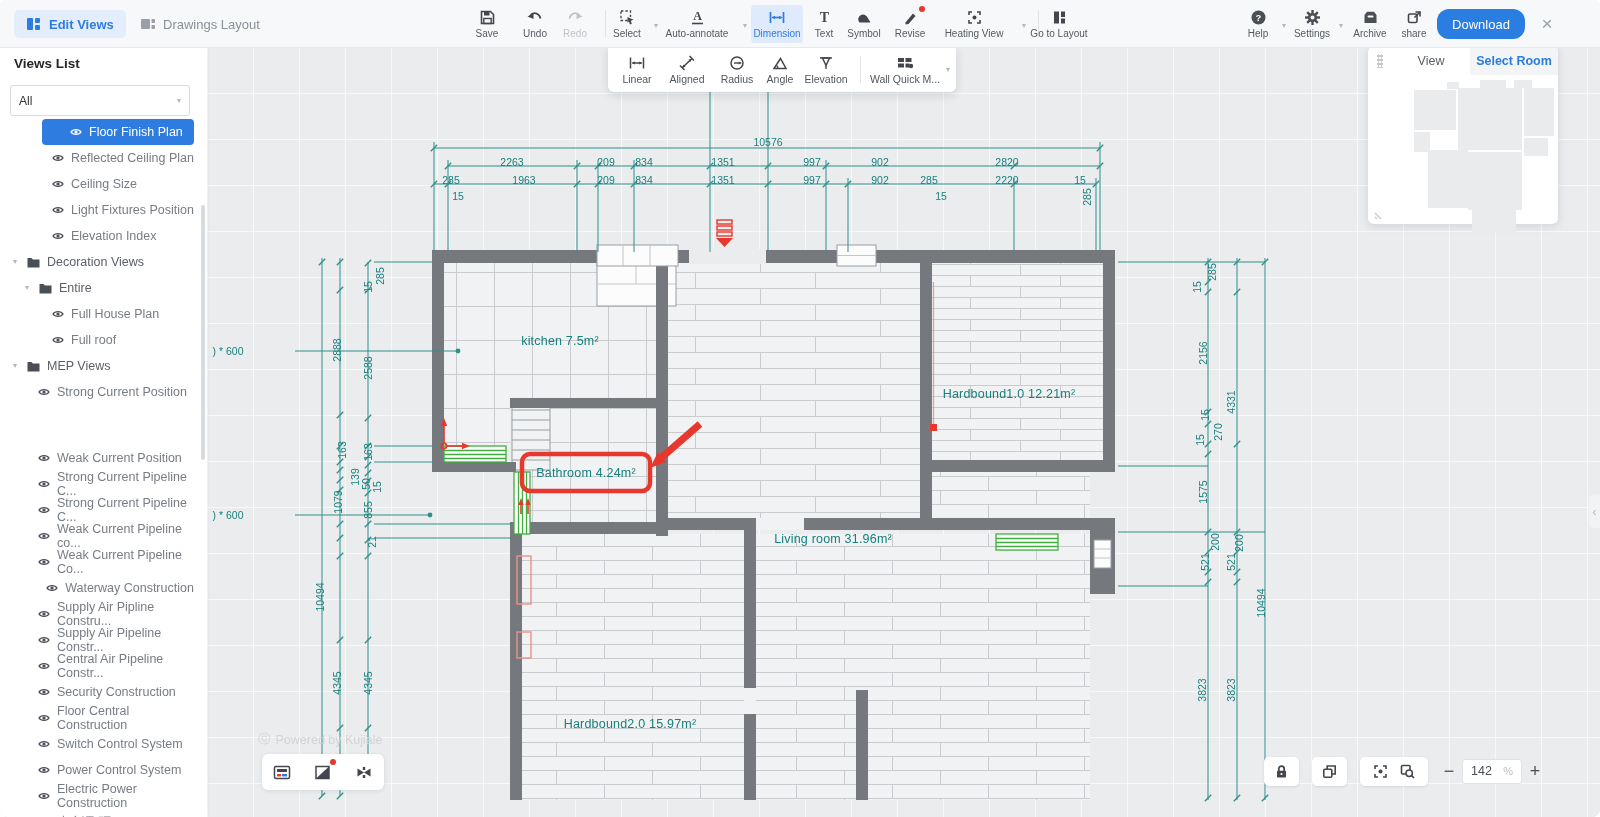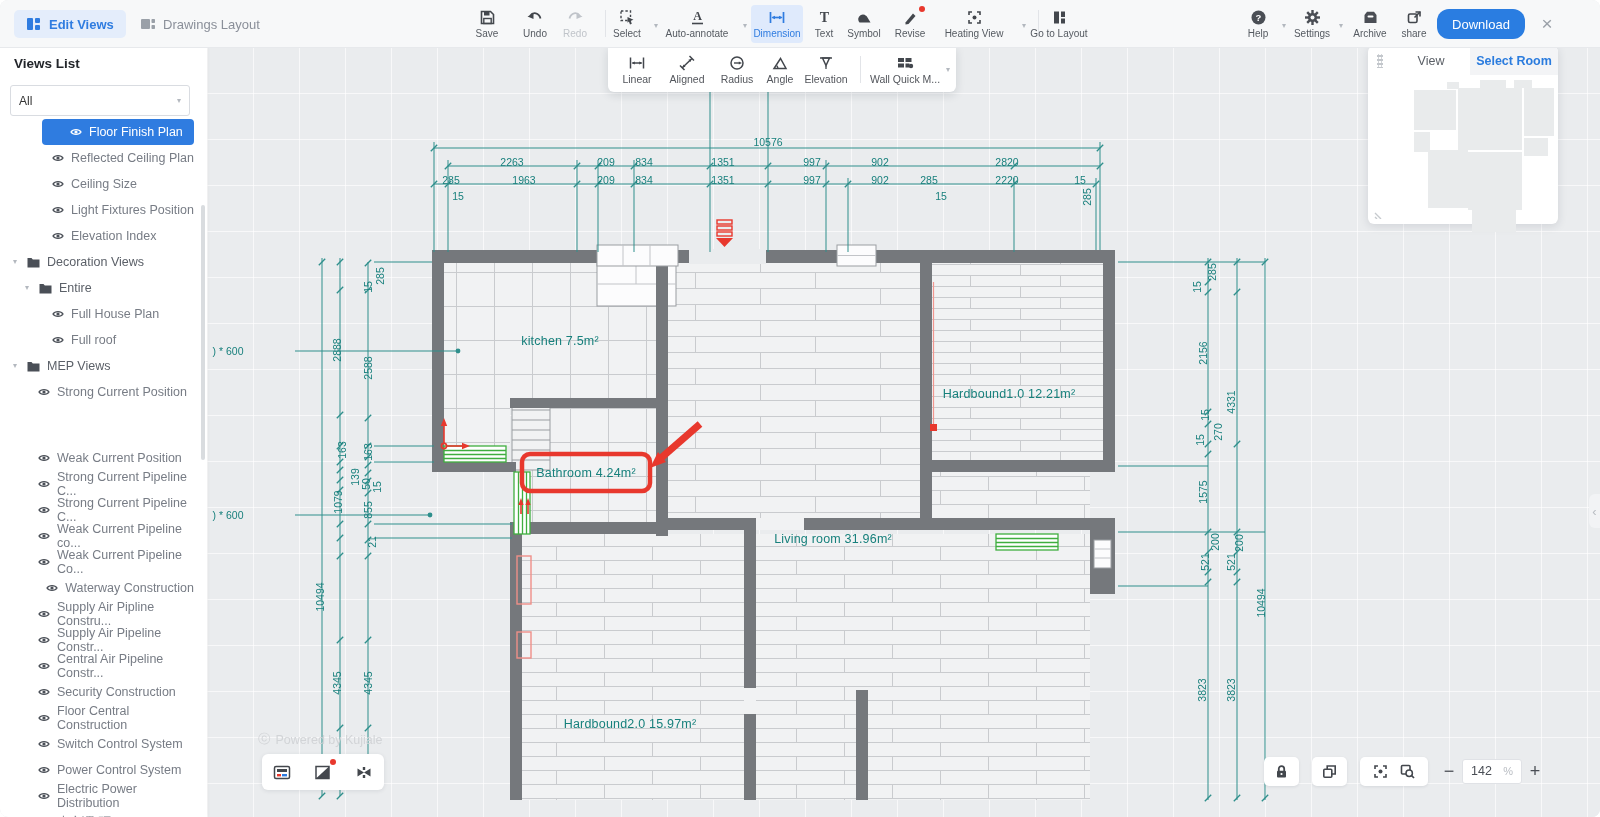--- a/index.html
+++ b/index.html
@@ -811,21 +811,21 @@
           </span>
           <span class="vlabel">Power Control System</span>
         </div>
         <div class="view-row view" style="margin-left: 28px; padding-left: 10px;">
           <span class="icn">
             <svg width="12" height="12" viewBox="0 0 12 12">
               <path d="M1 6 C3 2.8 9 2.8 11 6 C9 9.2 3 9.2 1 6 Z" fill="none" stroke="currentColor" stroke-width="1.4"></path>
               <circle cx="6" cy="6" r="1.6" fill="currentColor"></circle>
             </svg>
           </span>
-          <span class="vlabel">Electric Power Distribution</span>
+          <span class="vlabel">Electric Power Construction</span>
         </div>
         <div class="view-row view" style="margin-left: 28px; padding-left: 10px;">
           <span class="icn">
             <svg width="12" height="12" viewBox="0 0 12 12">
               <path d="M1 6 C3 2.8 9 2.8 11 6 C9 9.2 3 9.2 1 6 Z" fill="none" stroke="currentColor" stroke-width="1.4"></path>
               <circle cx="6" cy="6" r="1.6" fill="currentColor"></circle>
             </svg>
           </span>
           <span class="vlabel">水空调-顶</span>
         </div>

